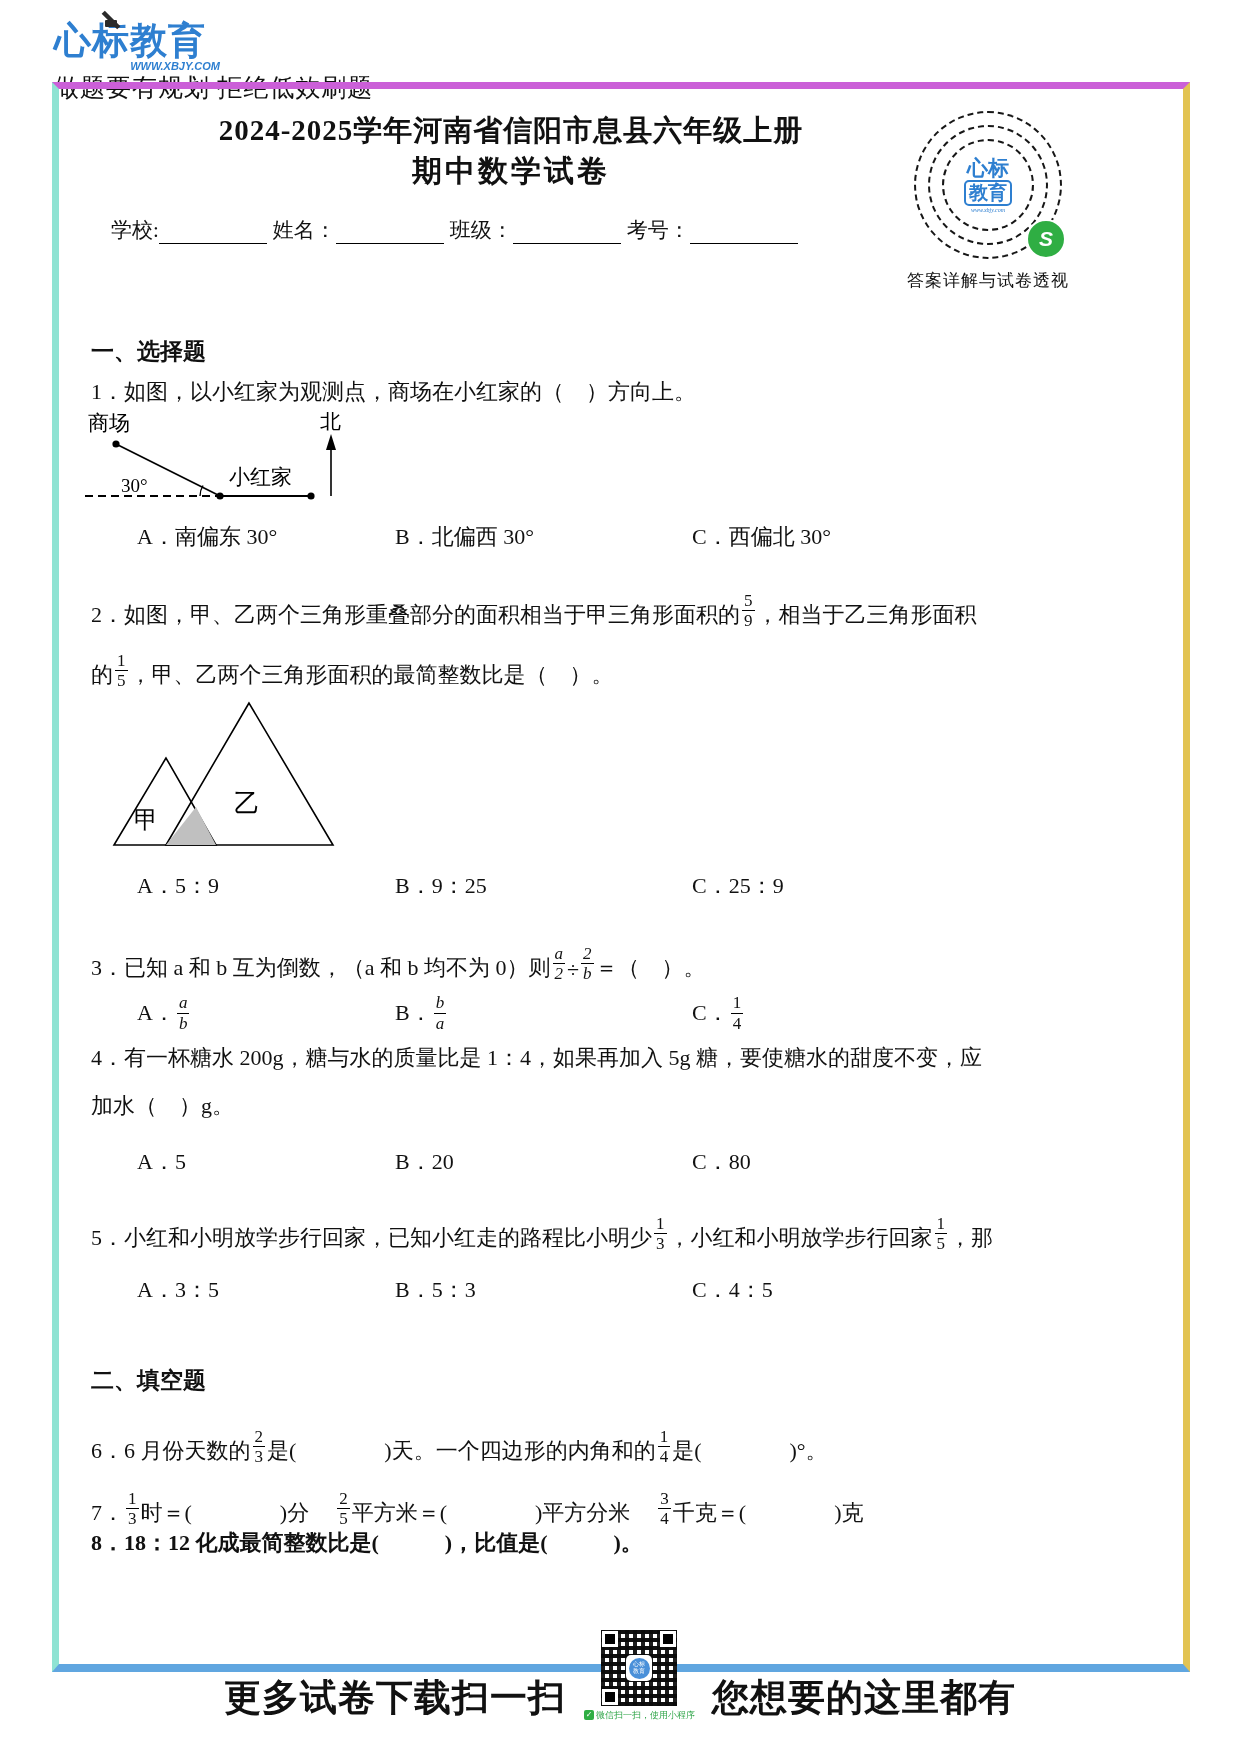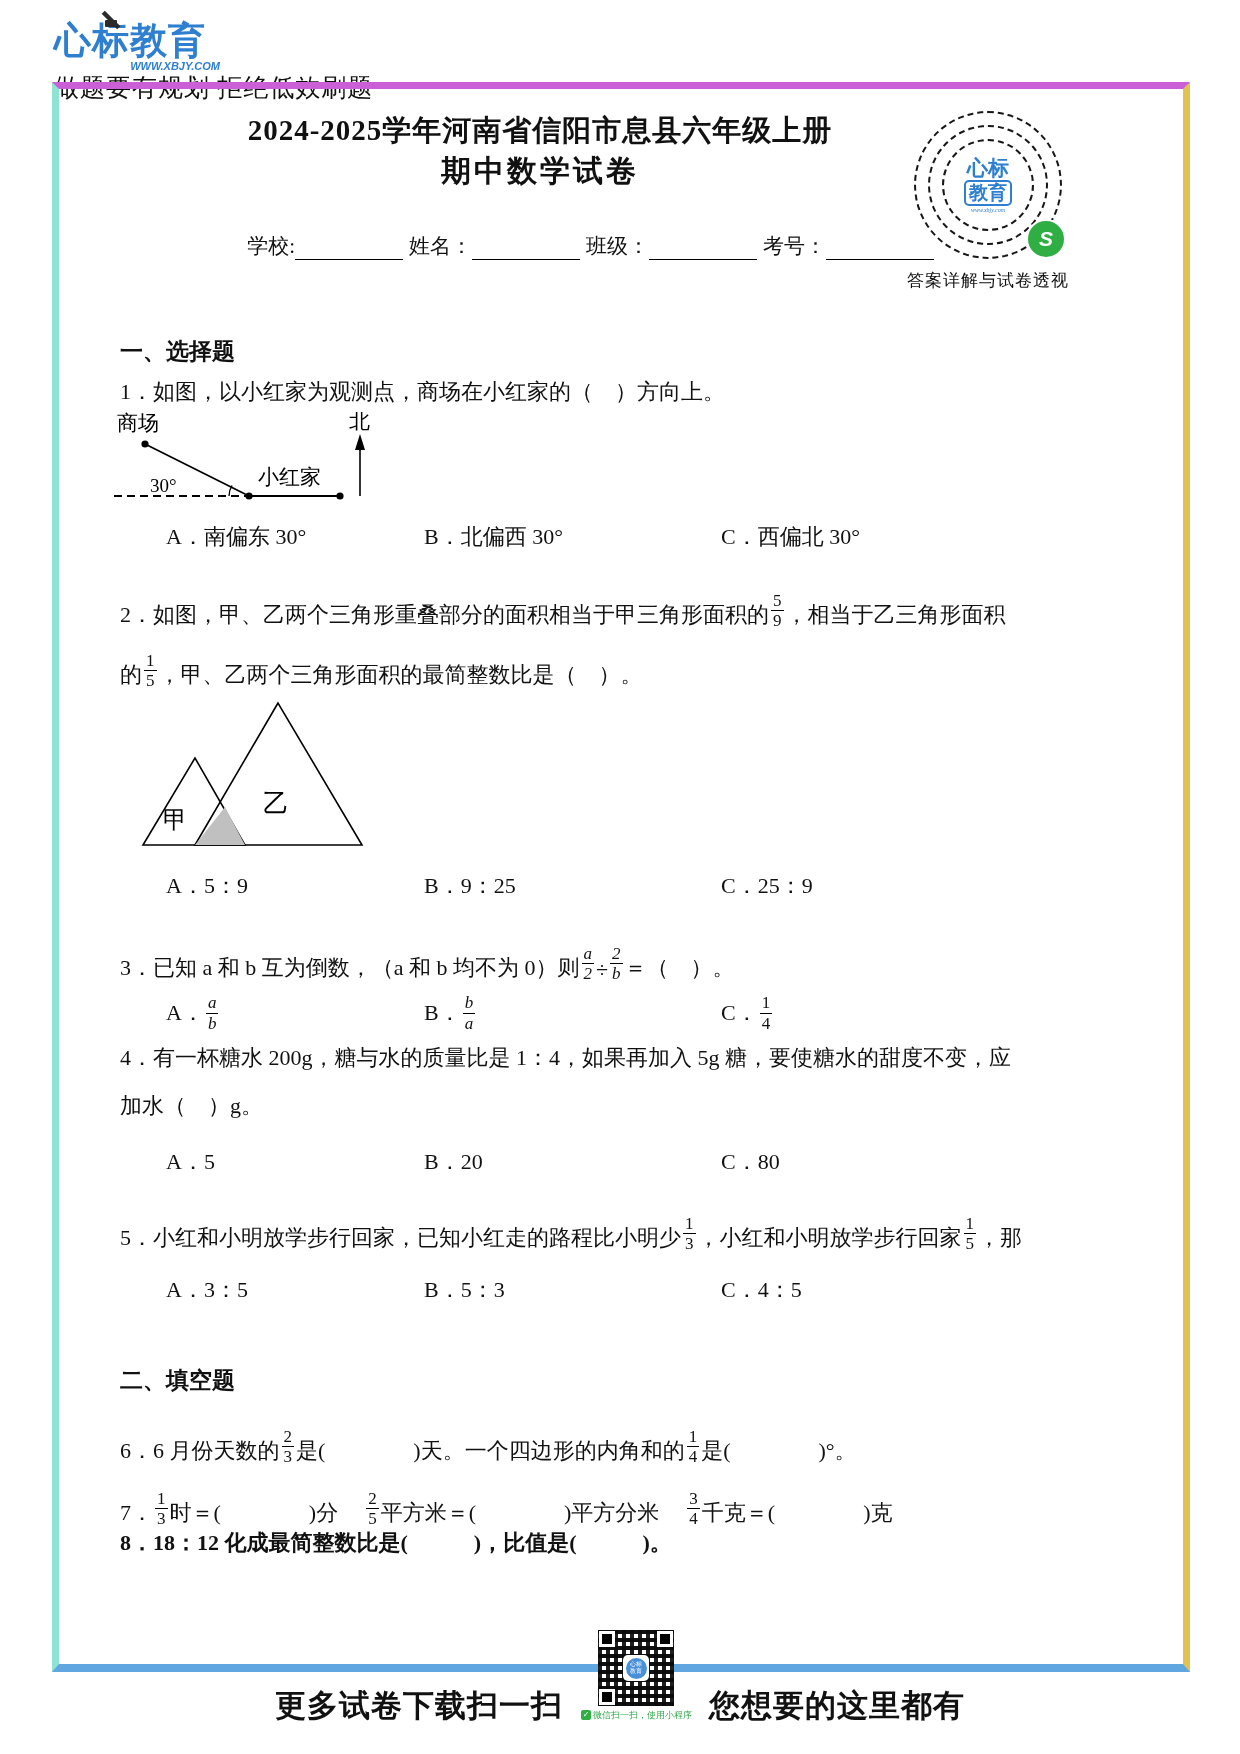--- a/index.html
+++ b/index.html
@@ -16,28 +16,28 @@
              transform:rotate(45deg) scale(1,.45);}
   .cap-base{position:absolute;left:5px;top:9px;width:12px;height:7px;background:#2b2b2b;border-radius:1px;}
   .logo-url{position:absolute;right:-14px;bottom:-13px;font-size:11px;font-style:italic;
             font-weight:bold;color:#2e7fd0;letter-spacing:0;}
   .tagline{font-size:25px;padding-top:12px;letter-spacing:1px;}
 
   
   .frame{box-sizing:border-box;margin-left:52px;width:1138px;height:1590px;
          border-top:7px solid #cb5fd8;border-left:7px solid #8fe3d3;
          border-right:7px solid #e2c352;border-bottom:8px solid #60a6e0;
-         padding:14px 44px 0 61px;position:relative;overflow:hidden;}
+         padding:14px 44px 0 32px;position:relative;overflow:hidden;}
 
   
   .doc-header{position:relative;height:175px;}
   .titles{margin-left:20px;width:800px;text-align:center;}
   .title1{font-size:29px;font-weight:bold;letter-spacing:1px;padding-top:8px;}
   .title2{font-size:30px;font-weight:bold;letter-spacing:3px;}
-  .info-line{margin-top:40px;font-size:21px;display:flex;justify-content:flex-end;align-items:flex-end;}
+  .info-line{margin-top:24px;font-size:21px;display:flex;justify-content:flex-start;align-items:flex-end;}
   .uline{display:inline-block;width:108px;border-bottom:1.5px solid #000;height:22px;margin-right:6px;}
 
   
   .qr-wrap{position:absolute;right:66px;top:8px;width:170px;text-align:center;}
   .qr-round{width:148px;height:148px;margin:0 auto;position:relative;}
   .ring{position:absolute;border-radius:50%;border:2.6px dashed #161616;}
   .r1{inset:0;}.r2{inset:14px;border-width:2.4px;}.r3{inset:28px;border-width:2.2px;}
   .qr-center{position:absolute;inset:37px;background:#fff;border-radius:50%;
              display:flex;flex-direction:column;align-items:center;justify-content:center;}
   .qr-logo1{color:#2e7fd0;font-weight:bold;font-size:21px;line-height:1.05;
@@ -87,21 +87,21 @@
   .q5-l2{margin-top:8px;}
   .q5-opts{margin-top:22px;}
   .q6-line{margin-top:18px;}
   .q7-line{margin-top:10px;}
   .q8-line{font-weight:bold;}
 
   svg text{font-family:"Liberation Serif","DejaVu Serif",serif;}
 
   
   .footer{position:relative;display:flex;justify-content:center;align-items:flex-start;gap:18px;}
-  .footer-text{font-size:31px;font-weight:bold;padding-top:13px;letter-spacing:1px;
+  .footer-text{font-size:37px;font-weight:bold;padding-top:1px;letter-spacing:1px;
                font-family:"Liberation Sans","DejaVu Sans",sans-serif;}
   .qr2-block{margin-top:-42px;width:110px;text-align:center;}
   .qr2{width:76px;height:76px;margin:0 auto;position:relative;
        background:repeating-linear-gradient(90deg,rgba(10,10,10,.92) 0 4px,rgba(255,255,255,0) 4px 8px),
                   repeating-linear-gradient(0deg,#101010 0 4px,#fff 4px 8px);}
   .fpat{position:absolute;width:16px;height:16px;background:#000;
         box-shadow:inset 0 0 0 3px #fff, inset 0 0 0 6px #000;}
   .fpat.tl{left:1px;top:1px;}.fpat.tr{right:1px;top:1px;}.fpat.bl{left:1px;bottom:1px;}
   .qr2-logo{position:absolute;inset:0;margin:auto;width:26px;height:26px;background:#fff;
             border-radius:5px;display:flex;align-items:center;justify-content:center;}

